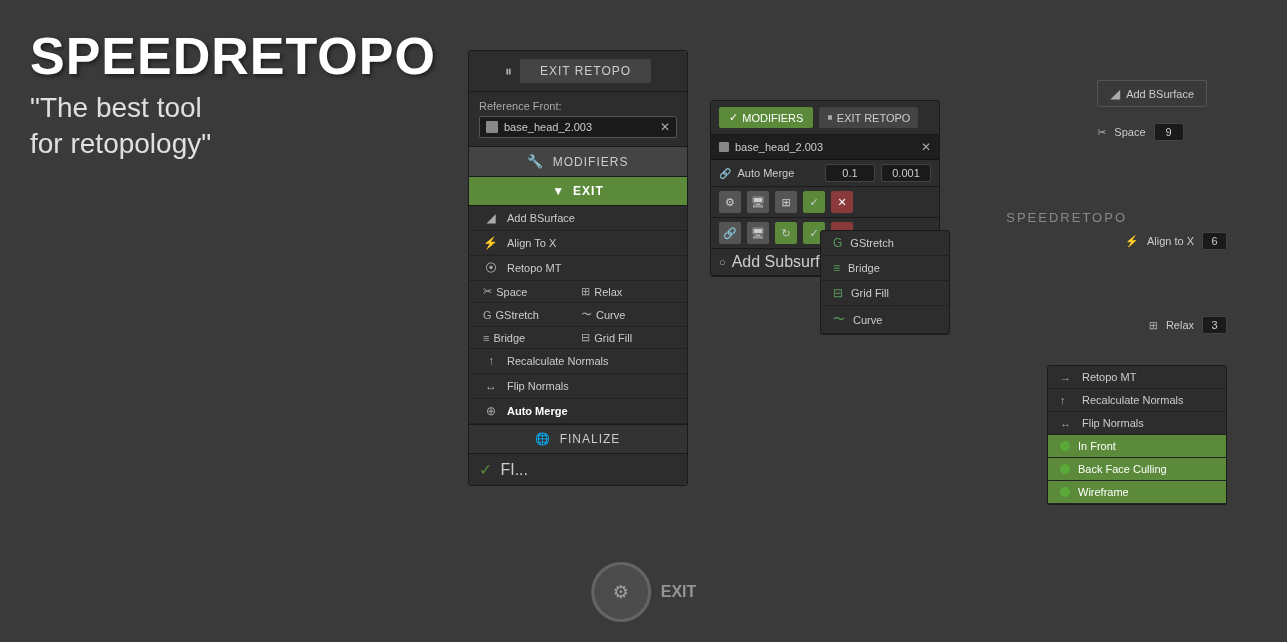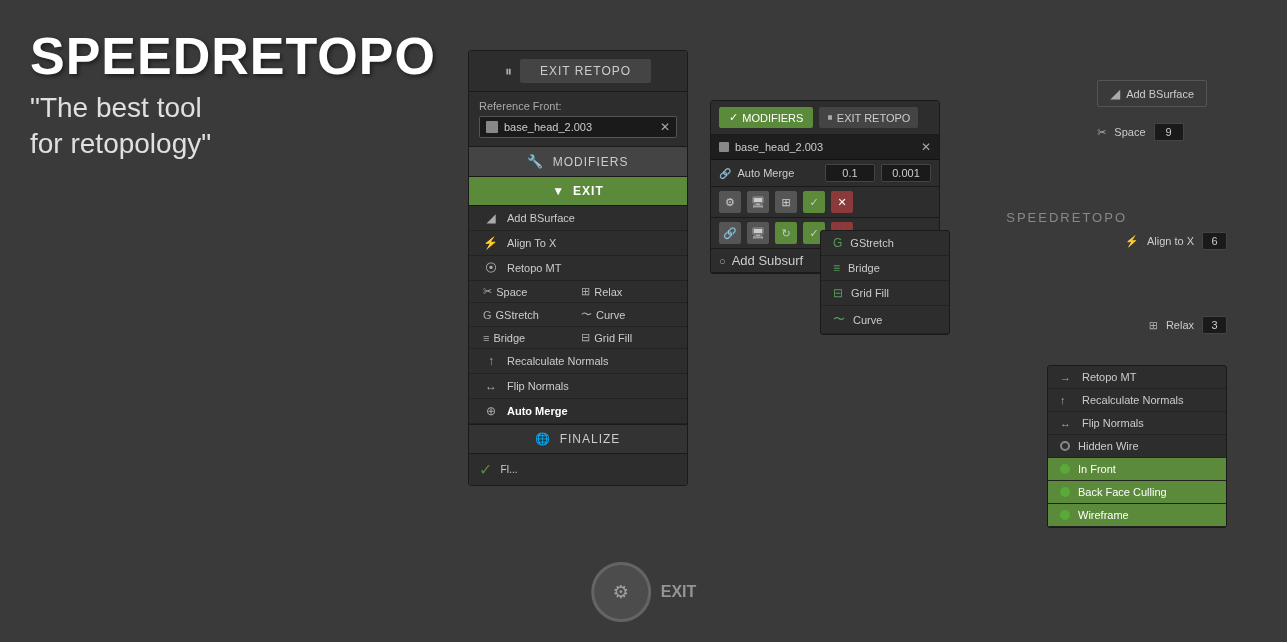--- a/index.html
+++ b/index.html
@@ -463,21 +463,21 @@
 
     .add-subsurf-btn {
       display: flex;
       align-items: center;
       gap: 6px;
       padding: 4px 8px;
       cursor: pointer;
       border-bottom: 1px solid #1a1a1a;
     }
     .add-subsurf-icon { color: #aaa; font-size: 11px; }
-    .add-subsurf-label { color: #ccc; font-size: 13px; }
+    .add-subsurf-label { color: #ccc; font-size: 16px; }
   </style>
 </head>
 <body>
 
 <div class="branding">
   <div class="branding-title">SPEEDRETOPO</div>
   <div class="branding-subtitle">"The best tool<br>for retopology"</div>
 </div>
 
 <div class="main-panel">
@@ -568,21 +568,21 @@
     <span class="tool-item-label tool-item-bold">Auto Merge</span>
   </div>
 
   <button class="shading-btn">
     <span>🌐</span>
     <span>FINALIZE</span>
   </button>
 
   <div class="finalize-row">
     <span class="finalize-check">✓</span>
-    <span style="color:#ccc;font-size:10px;">FI...</span>
+    <span style="color:#ccc;font-size:16px;">FI...</span>
   </div>
 </div>
 
 <div class="second-panel">
   <div class="second-panel-header">
     <button class="finalize-btn-green">
       <span>✓</span>
       <span>MODIFIERS</span>
     </button>
     <button class="exit-btn-small">
@@ -678,24 +678,20 @@
     <span class="right-lower-label">Retopo MT</span>
   </div>
   <div class="right-lower-item">
     <span class="right-lower-icon">↑</span>
     <span class="right-lower-label">Recalculate Normals</span>
   </div>
   <div class="right-lower-item">
     <span class="right-lower-icon">↔</span>
     <span class="right-lower-label">Flip Normals</span>
   </div>
-  <div class="right-lower-item">
-    <div class="circle-indicator"></div>
-    <span class="right-lower-label">Hidden Wire</span>
-  </div>
   <div class="right-lower-item green-item">
     <div class="circle-indicator circle-indicator-green"></div>
     <span class="right-lower-label">In Front</span>
   </div>
   <div class="right-lower-item green-item">
     <div class="circle-indicator circle-indicator-green"></div>
     <span class="right-lower-label">Back Face Culling</span>
   </div>
   <div class="right-lower-item green-item">
     <div class="circle-indicator circle-indicator-green"></div>

